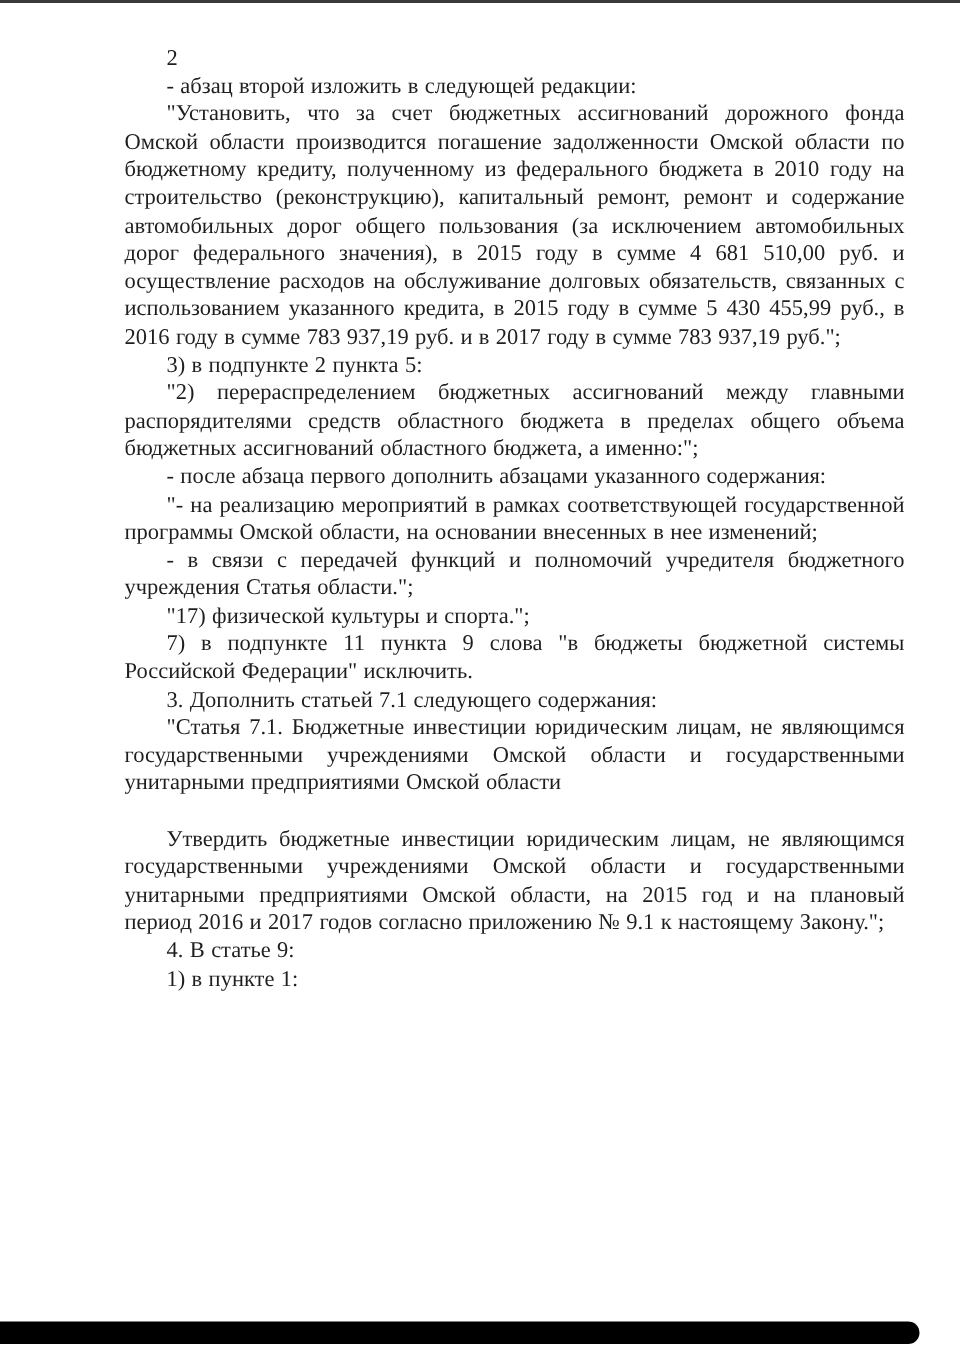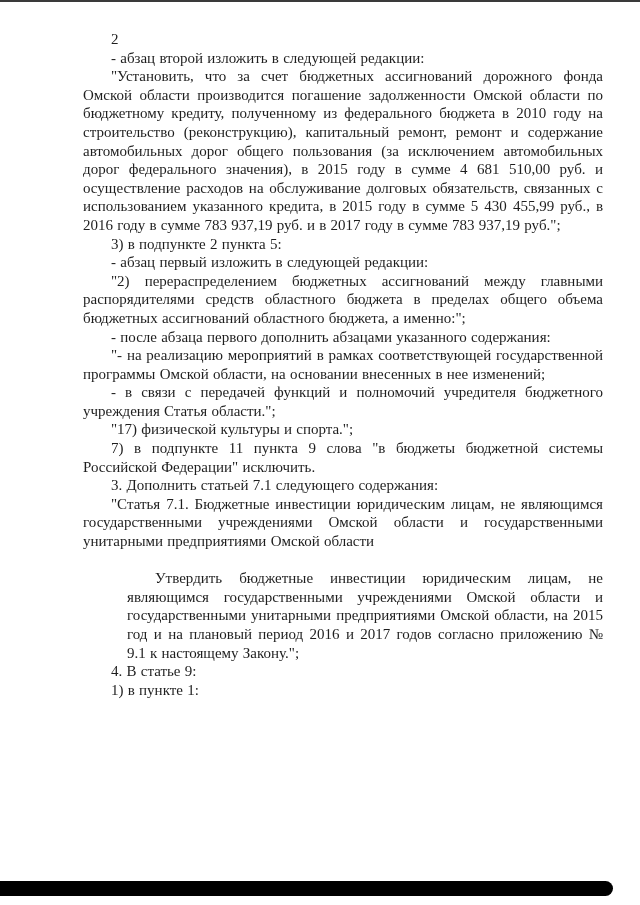--- a/index.html
+++ b/index.html
@@ -47,36 +47,34 @@
     margin: 0 0 20px 0;
   }
   .content p {
     margin: 0;
     text-align: justify;
     text-indent: 28px;
     word-spacing: 0.5px;
   }
   .content p.gap {
     margin-top: 18.6px;
-    margin-left: 44px;
   }
 </style>
 </head>
 <body>
 
 <div class="page">
   <div class="scan-edge-top"></div>
 
   <div class="content">
     <p class="page-number">2</p>
 
     <p>- абзац второй изложить в следующей редакции:</p>
     <p>"Установить, что за счет бюджетных ассигнований дорожного фонда Омской области производится погашение задолженности Омской области по бюджетному кредиту, полученному из федерального бюджета в 2010 году на строительство (реконструкцию), капитальный ремонт, ремонт и содержание автомобильных дорог общего пользования (за исключением автомобильных дорог федерального значения), в 2015 году в сумме 4 681 510,00 руб. и осуществление расходов на обслуживание долговых обязательств, связанных с использованием указанного кредита, в 2015 году в сумме 5 430 455,99 руб., в 2016 году в сумме 783 937,19 руб. и в 2017 году в сумме 783 937,19 руб.";</p>
     <p>3) в подпункте 2 пункта 5:</p>
-    <p>- абзац первый изложить в следующей редакции:</p>
     <p>"2) перераспределением бюджетных ассигнований между главными распорядителями средств областного бюджета в пределах общего объема бюджетных ассигнований областного бюджета, а именно:";</p>
     <p>- после абзаца первого дополнить абзацами указанного содержания:</p>
     <p>"- на реализацию мероприятий в рамках соответствующей государственной программы Омской области, на основании внесенных в нее изменений;</p>
     <p>- в связи с передачей функций и полномочий учредителя бюджетного учреждения Статья области.";</p>
     <p>"17) физической культуры и спорта.";</p>
     <p>7) в подпункте 11 пункта 9 слова "в бюджеты бюджетной системы Российской Федерации" исключить.</p>
     <p>3. Дополнить статьей 7.1 следующего содержания:</p>
     <p>"Статья 7.1. Бюджетные инвестиции юридическим лицам, не являющимся государственными учреждениями Омской области и государственными унитарными предприятиями Омской области</p>
     <p class="gap">Утвердить бюджетные инвестиции юридическим лицам, не являющимся государственными учреждениями Омской области и государственными унитарными предприятиями Омской области, на 2015 год и на плановый период 2016 и 2017 годов согласно приложению № 9.1 к настоящему Закону.";</p>
     <p>4. В статье 9:</p>

